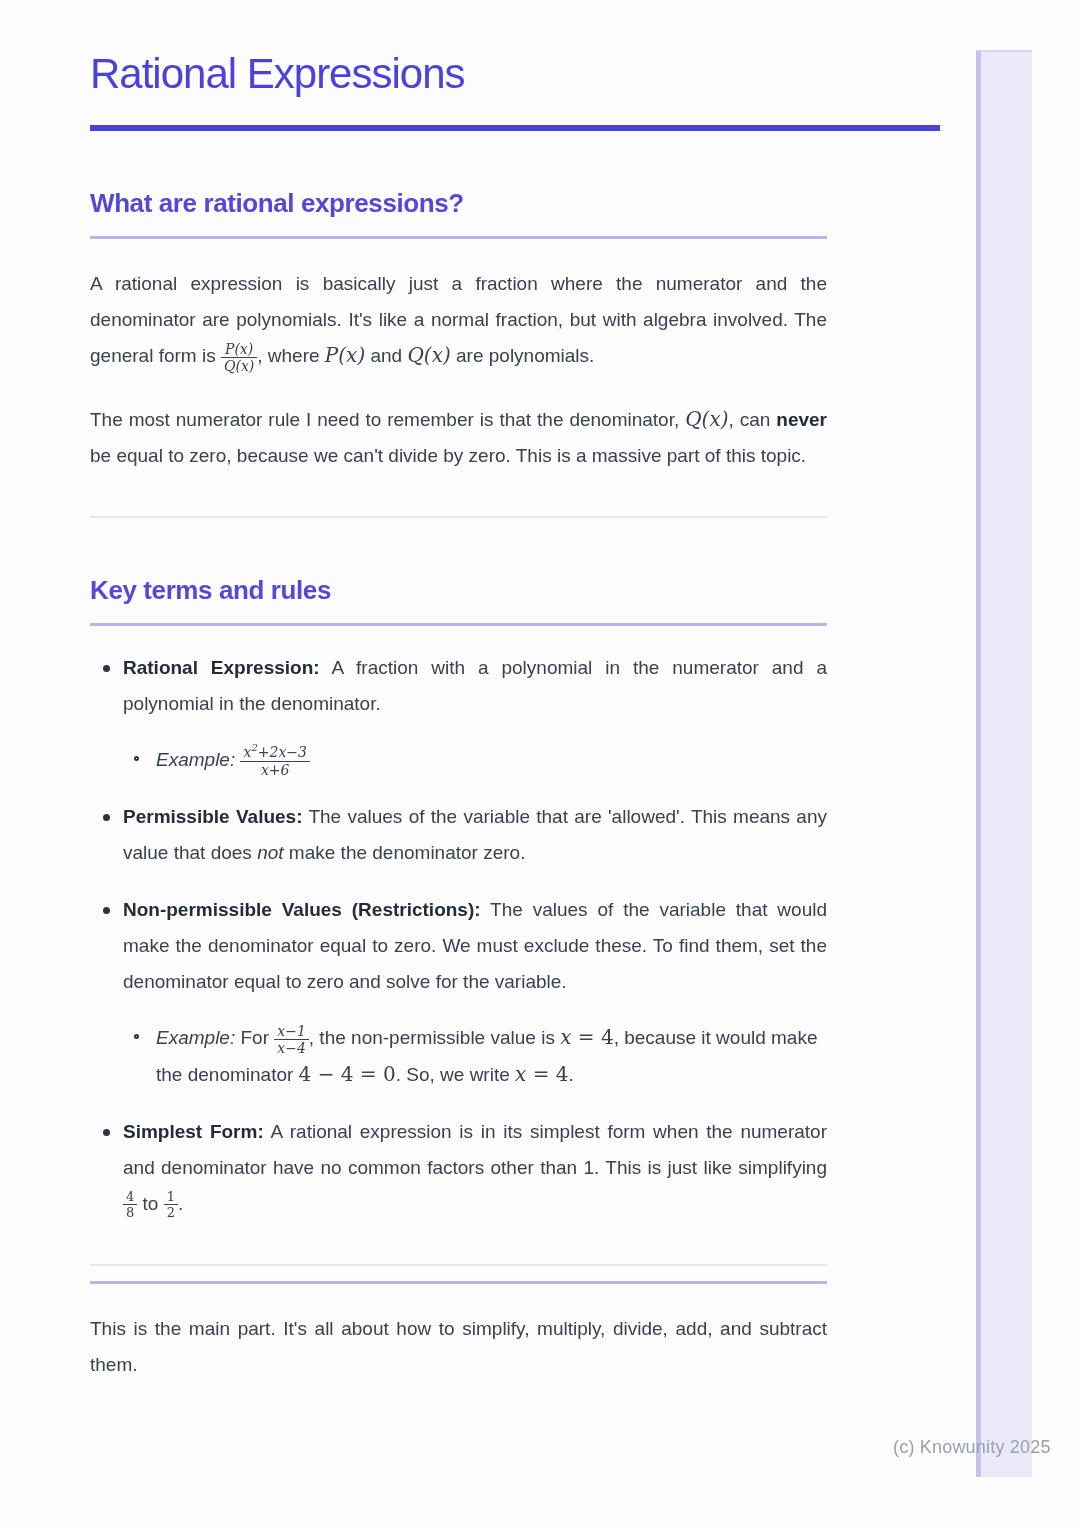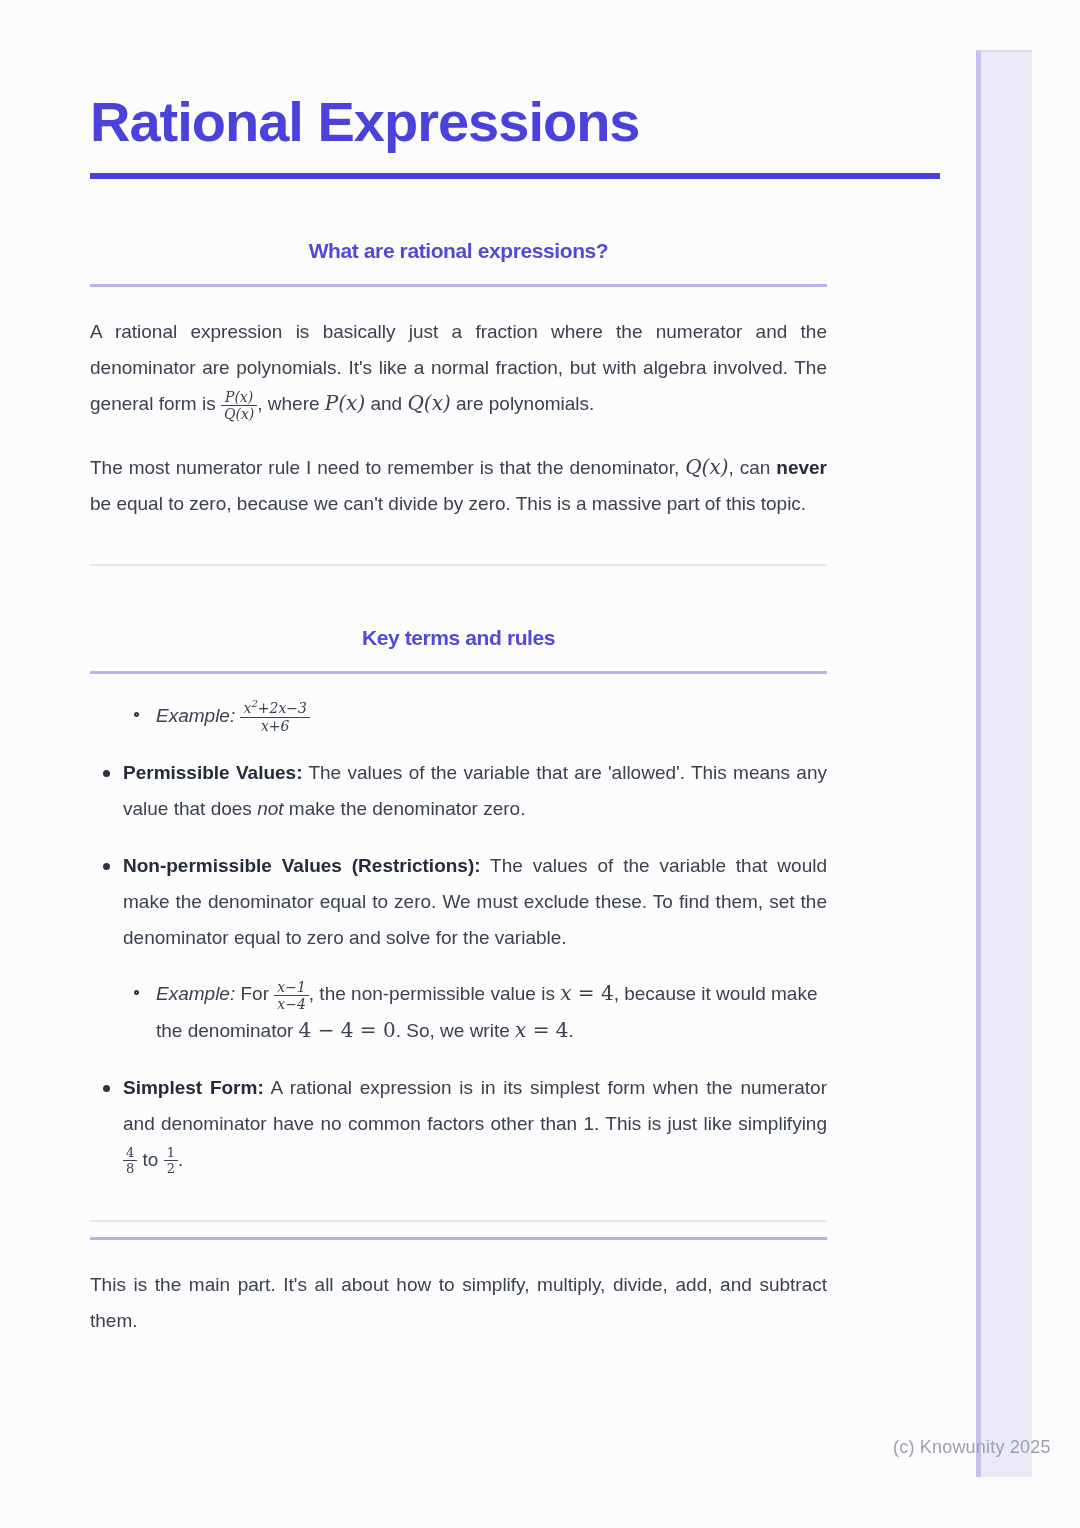--- a/index.html
+++ b/index.html
@@ -29,29 +29,29 @@
     border-top:2px solid #d9d5f1;
     z-index:1;
   }
   .watermark{
     position:absolute;left:893px;top:1437px;z-index:2;
     font-size:18px;color:var(--watermark);letter-spacing:0.2px;
     white-space:nowrap;
   }
   .content{position:relative;margin-left:90px;width:737px;z-index:0;}
   h1.title{
-    margin:0;padding-top:96px;
-    font-size:56px;line-height:52px;font-weight:bold;
+    margin:0;padding-top:48px;
+    font-size:42px;line-height:52px;font-weight:normal;
     color:var(--accent);letter-spacing:-1px;
   }
   .title-rule{width:850px;height:6px;background:var(--accent);margin-top:25px;}
   h2.sec{
     margin:54px 0 0;
-    font-size:21px;line-height:36px;font-weight:bold;
-    color:var(--heading);letter-spacing:-0.4px;text-align:center;
+    font-size:26px;line-height:36px;font-weight:bold;
+    color:var(--heading);letter-spacing:-0.4px;
   }
   .h2-rule{height:3px;background:var(--underline);margin-top:15px;}
   p.body{
     margin:27px 0 0;
     font-size:19px;line-height:36px;
     text-align:justify;
   }
   .divider{border:none;height:2px;background:var(--divider);margin:42px 0 0;}
   b.term{color:var(--term);font-weight:bold;}
   i.em{}
@@ -104,20 +104,24 @@
 
   <p class="body"><span>The most numerator rule I need to remember is that the denominator, </span><span class="math mi">Q(x)</span><span>, can </span><b class="term">never</b><span> be equal to zero, because we can't divide by zero. This is a massive part of this topic.</span></p>
 
   <hr class="divider">
 
   <h2 class="sec">Key terms and rules</h2>
   <div class="h2-rule"></div>
 
   <div class="bullets">
 
+    <div class="li">
+      <span class="dot"></span>
+      <b class="term">Rational Expression:</b><span> A fraction with a polynomial in the numerator and a polynomial in the denominator.</span>
+    </div>
 
     <div class="sub">
       <span class="circle"></span>
       <i class="exlabel">Example: </i><span class="frac"><span class="num"><span class="mi">x</span><sup>2</sup><span class="mi">+2x−3</span></span><span class="den mi">x+6</span></span>
     </div>
 
     <div class="li">
       <span class="dot"></span>
       <b class="term">Permissible Values:</b><span> The values of the variable that are 'allowed'. This means any value that does </span><i class="em">not</i><span> make the denominator zero.</span>
     </div>

